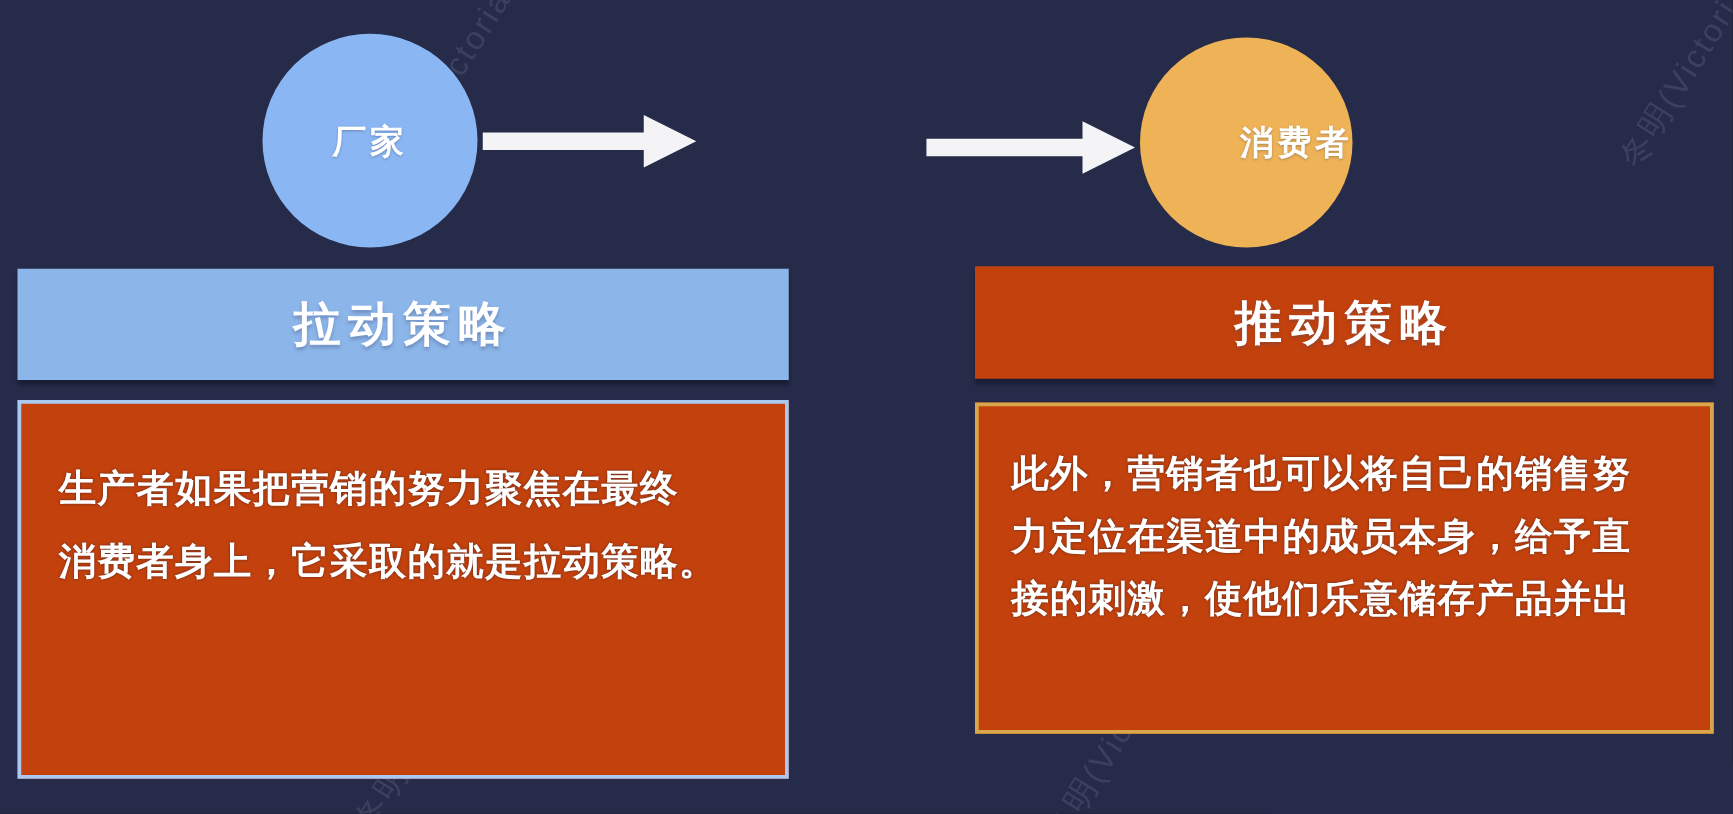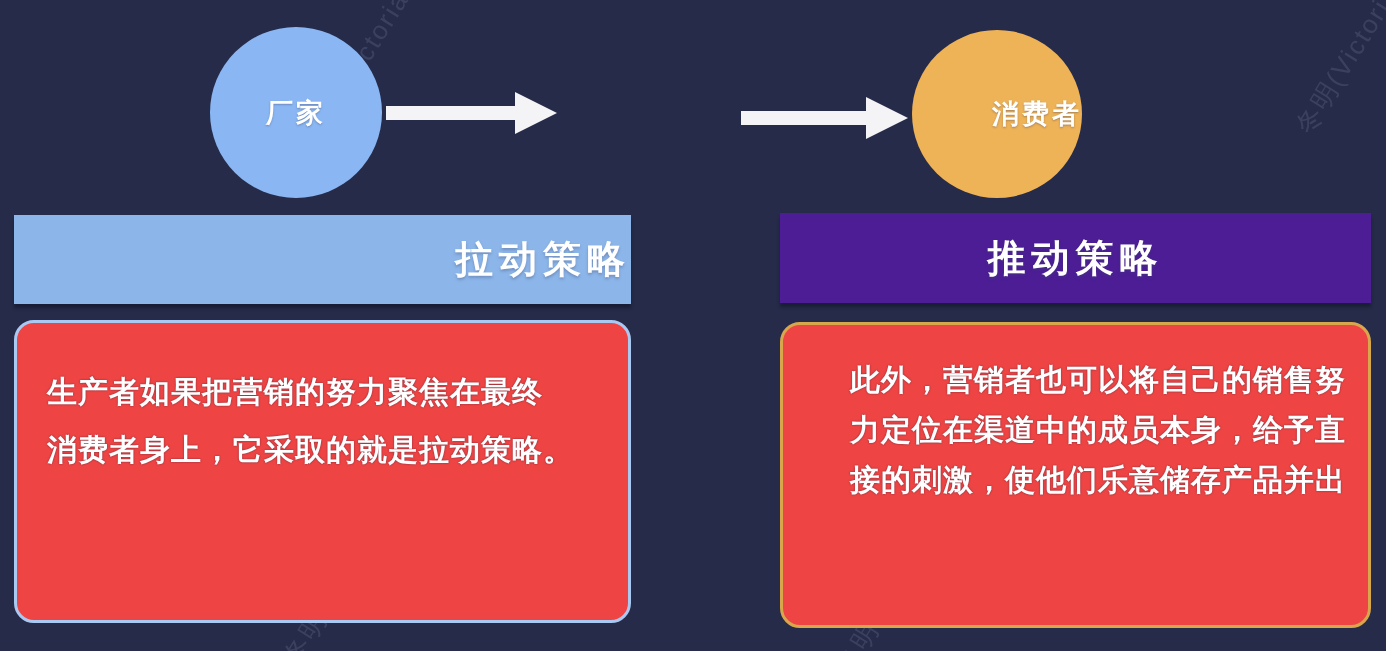--- a/index.html
+++ b/index.html
@@ -63,40 +63,38 @@
     justify-content: center;
     box-shadow: 0 4px 3px rgba(12, 15, 32, 0.45);
   }
   .header span {
     color: #ffffff;
     font-weight: bold;
     font-size: 38px;
     letter-spacing: 6px;
     text-shadow: 0 2px 3px rgba(60, 70, 110, 0.35);
   }
-  .header-pull { left: 14px;  top: 215px; width: 617px; height: 89px; background: #8cb6ea; justify-content: flex-end; }
-  .header-push { left: 780px; top: 213px; width: 591px; height: 90px; background: #4c1d95; }
+  .header-pull { left: 14px;  top: 215px; width: 617px; height: 89px; background: #8cb6ea; }
+  .header-push { left: 780px; top: 213px; width: 591px; height: 90px; background: #c2410c; }
 
   
   .textbox {
     position: absolute;
-    background: #ef4444;
+    background: #c2410c;
     box-sizing: border-box;
-    border-radius: 20px;
   }
   .box-pull {
     left: 14px; top: 320px; width: 617px; height: 303px;
     border: 3px solid #aac9f2;
     padding: 40px 28px 0 30px;
   }
   .box-push {
-    left: 780px; top: 322px; width: 591px; height: 306px;
+    left: 780px; top: 322px; width: 591px; height: 265px;
     border: 3px solid #d8a64b;
     padding: 30px 22px 0 26px;
-    text-align: right;
   }
   .textbox .line {
     color: #ffffff;
     font-size: 30px;
     font-weight: bold;
     letter-spacing: 1px;
     text-shadow: 0 0 2px rgba(20,24,50,0.6);
     white-space: nowrap;
   }
   .box-pull .line { line-height: 58px; }

